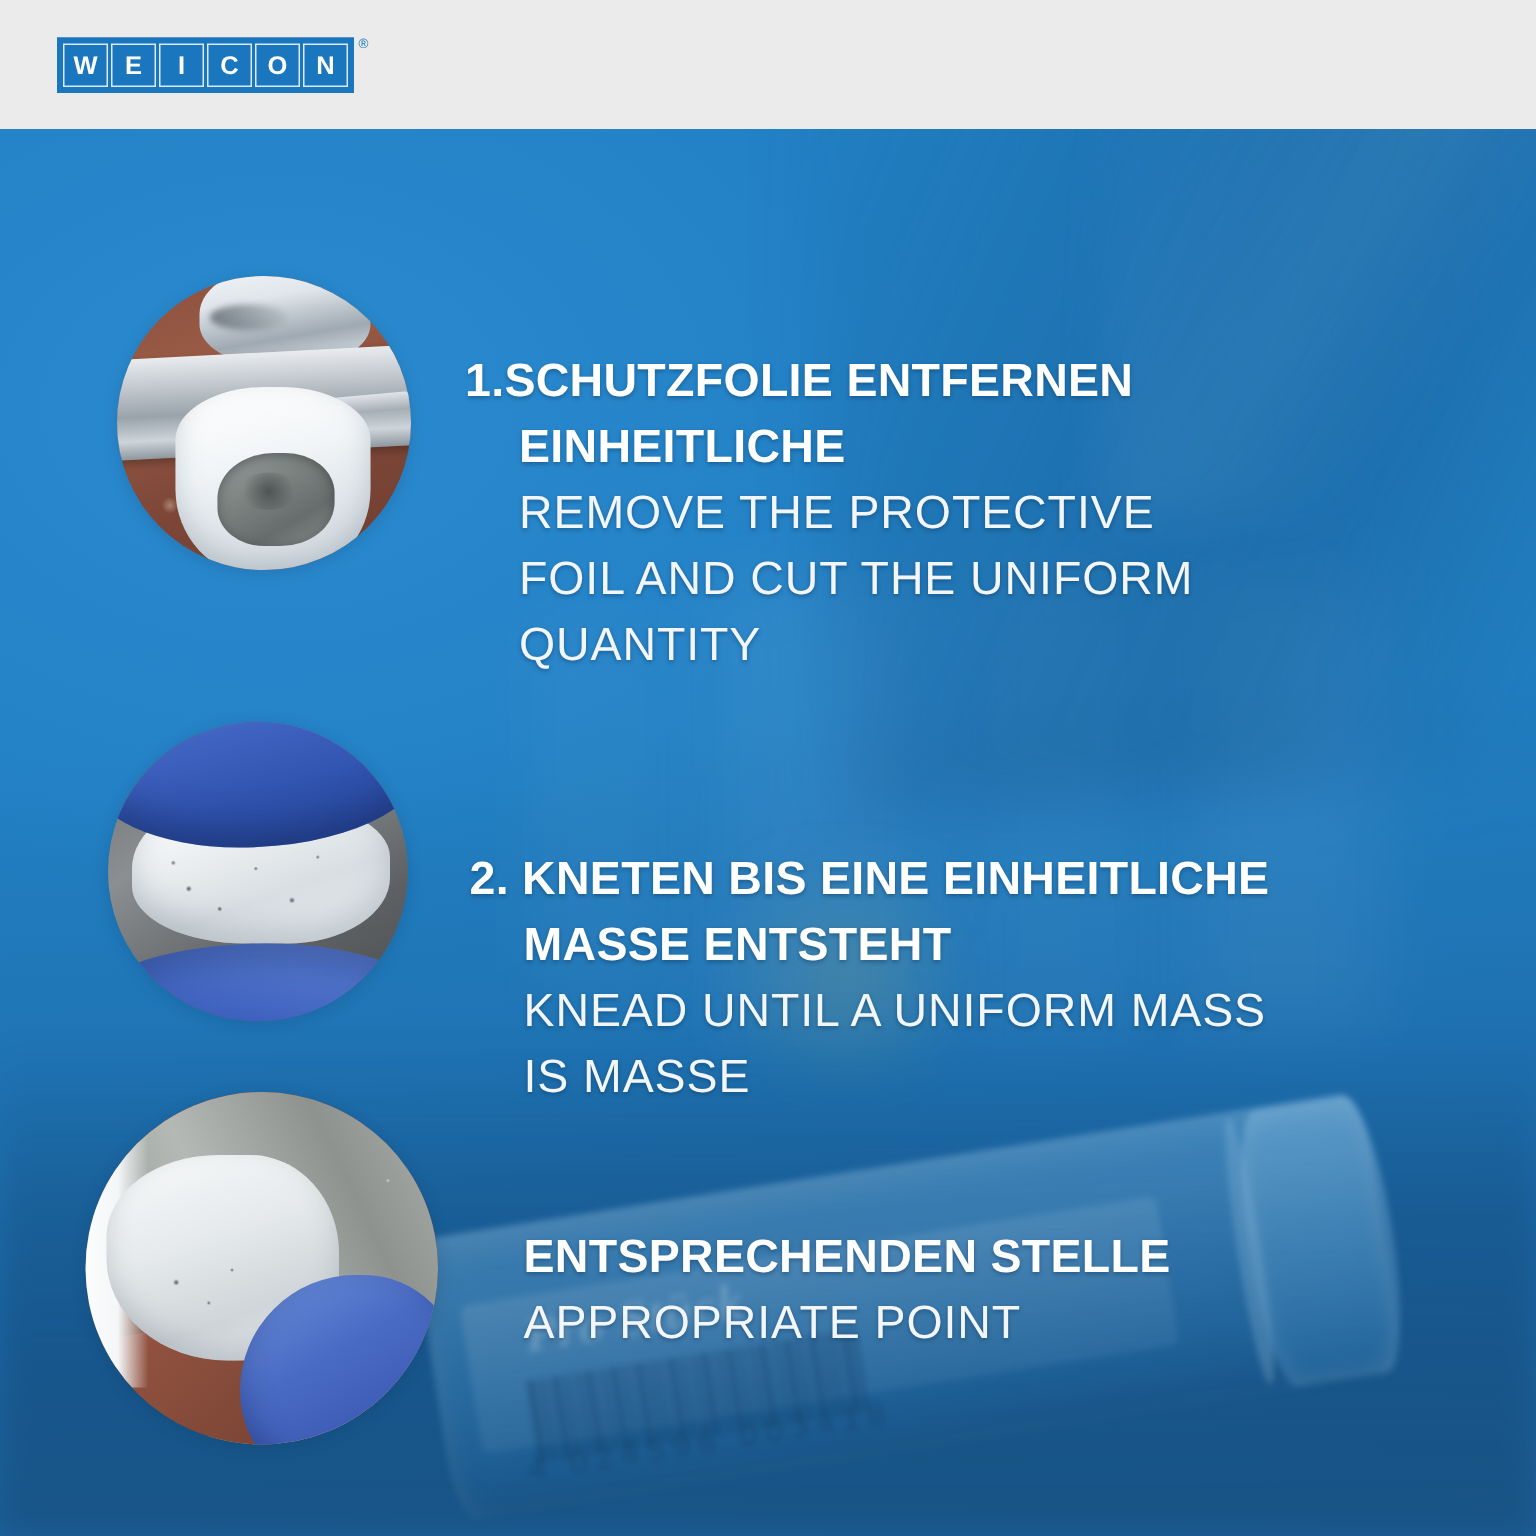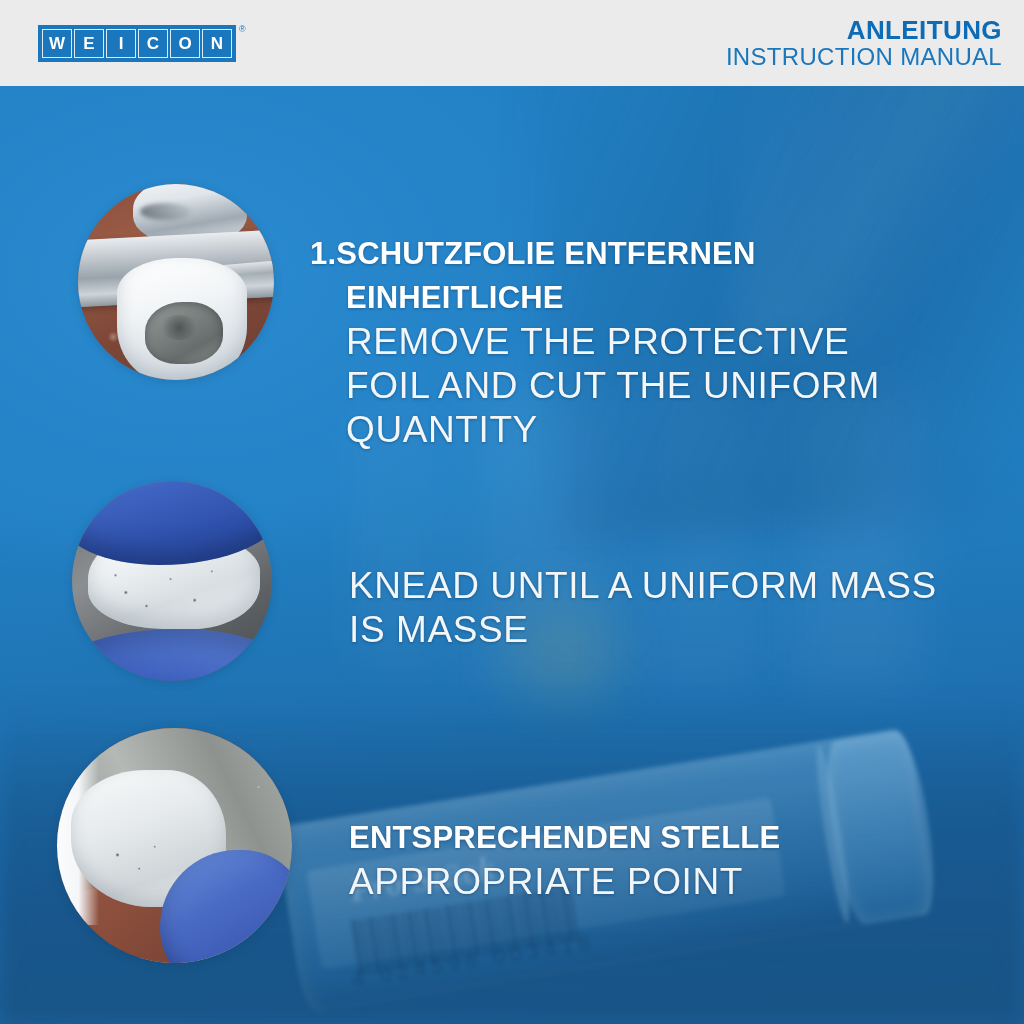--- a/index.html
+++ b/index.html
@@ -381,21 +381,21 @@
     font-family:"Liberation Sans", sans-serif;
   }
   .line-de {
     font-weight:700;
     font-size:31px;
     line-height:44px;
     letter-spacing:0.2px;
   }
   .line-en {
     font-weight:400;
-    font-size:37px;
+    font-size:31px;
     line-height:44px;
     letter-spacing:0.6px;
     color:#f2f6f9;
   }
   .indent { padding-left:36px; }
 </style>
 </head>
 <body>
 
 <div class="page">
@@ -407,24 +407,20 @@
         <span class="logo-cell">W</span>
         <span class="logo-cell">E</span>
         <span class="logo-cell">I</span>
         <span class="logo-cell">C</span>
         <span class="logo-cell">O</span>
         <span class="logo-cell">N</span>
       </div>
       <span class="logo-reg">®</span>
     </div>
 
-    <div class="header-titles">
-      <div class="h-title-de">ANLEITUNG</div>
-      <div class="h-title-en">INSTRUCTION MANUAL</div>
-    </div>
 
   </div>
 
   <div class="body-area">
 
     <div class="bg-base"></div>
 
     <div class="bg-photo">
       <div class="bg-blob b4"></div>
       <div class="bg-blob b1"></div>
@@ -522,20 +518,22 @@
           <div class="photo-inner">
             <div class="p2-bg"></div>
             <div class="p2-brick"></div>
             <div class="p2-putty"></div>
             <div class="p2-glove-top"></div>
             <div class="p2-glove-bottom"></div>
           </div>
         </div>
 
         <div class="step-text" style="left:313px; top:478px;">
+          <div class="line-de">2. KNETEN BIS EINE EINHEITLICHE</div>
+          <div class="line-de indent">MASSE ENTSTEHT</div>
           <div class="line-en indent">KNEAD UNTIL A UNIFORM MASS</div>
           <div class="line-en indent">IS MASSE</div>
         </div>
 
       </div>
 
       <div class="step">
 
         <div class="photo" style="left:57px; top:642px; width:235px; height:235px;">
           <div class="photo-inner">

